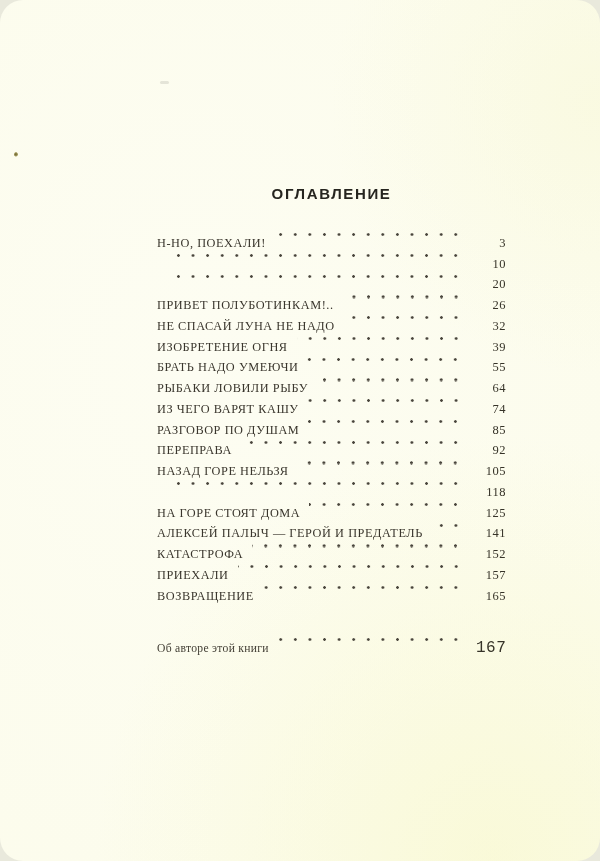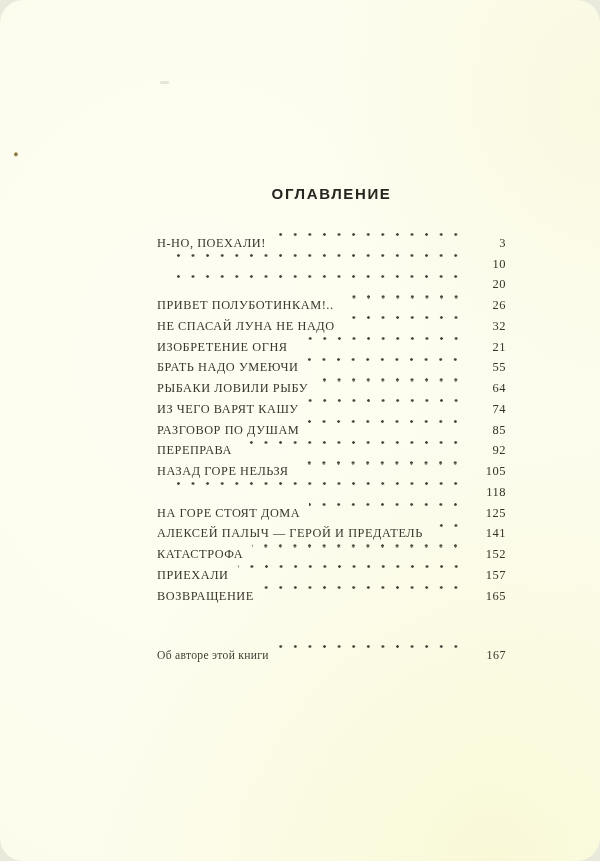--- a/index.html
+++ b/index.html
@@ -34,23 +34,23 @@
     background-size:14.6px 3.4px;
     background-repeat:repeat-x;
     background-position:right center;
     background-origin:content-box;
     background-clip:content-box;
   }
   .num{
     width:30px;text-align:right;font-size:12.5px;color:#363328;
     letter-spacing:0.5px;white-space:nowrap;
   }
-  .footer-row{margin-top:18px;}
+  .footer-row{margin-top:11px;}
   .footer-row .label{font-size:11.6px;letter-spacing:0.3px;color:#413d33;}
-  .footer-row .num{font-size:12px;}
+  .footer-row .num{font-size:16px;font-family:Liberation Mono, monospace;}
   .speck{
     position:absolute;left:14px;top:152px;width:4px;height:5px;border-radius:50%;
     background:radial-gradient(circle at 45% 45%, #6d6530 0%, #a79e62 55%, rgba(167,158,98,0) 75%);
   }
   .smudge{
     position:absolute;left:160px;top:81px;width:9px;height:3px;border-radius:2px;
     background:rgba(120,120,110,0.18);
   }
 </style>
 </head>
@@ -83,21 +83,21 @@
         <span class="num">26</span>
       </li>
       <li class="row">
         <span class="label">НЕ СПАСАЙ ЛУНА НЕ НАДО</span>
         <span class="leader"></span>
         <span class="num">32</span>
       </li>
       <li class="row">
         <span class="label">ИЗОБРЕТЕНИЕ ОГНЯ</span>
         <span class="leader"></span>
-        <span class="num">21</span>
+        <span class="num">39</span>
       </li>
       <li class="row">
         <span class="label">БРАТЬ НАДО УМЕЮЧИ</span>
         <span class="leader"></span>
         <span class="num">55</span>
       </li>
       <li class="row">
         <span class="label">РЫБАКИ ЛОВИЛИ РЫБУ</span>
         <span class="leader"></span>
         <span class="num">64</span>

